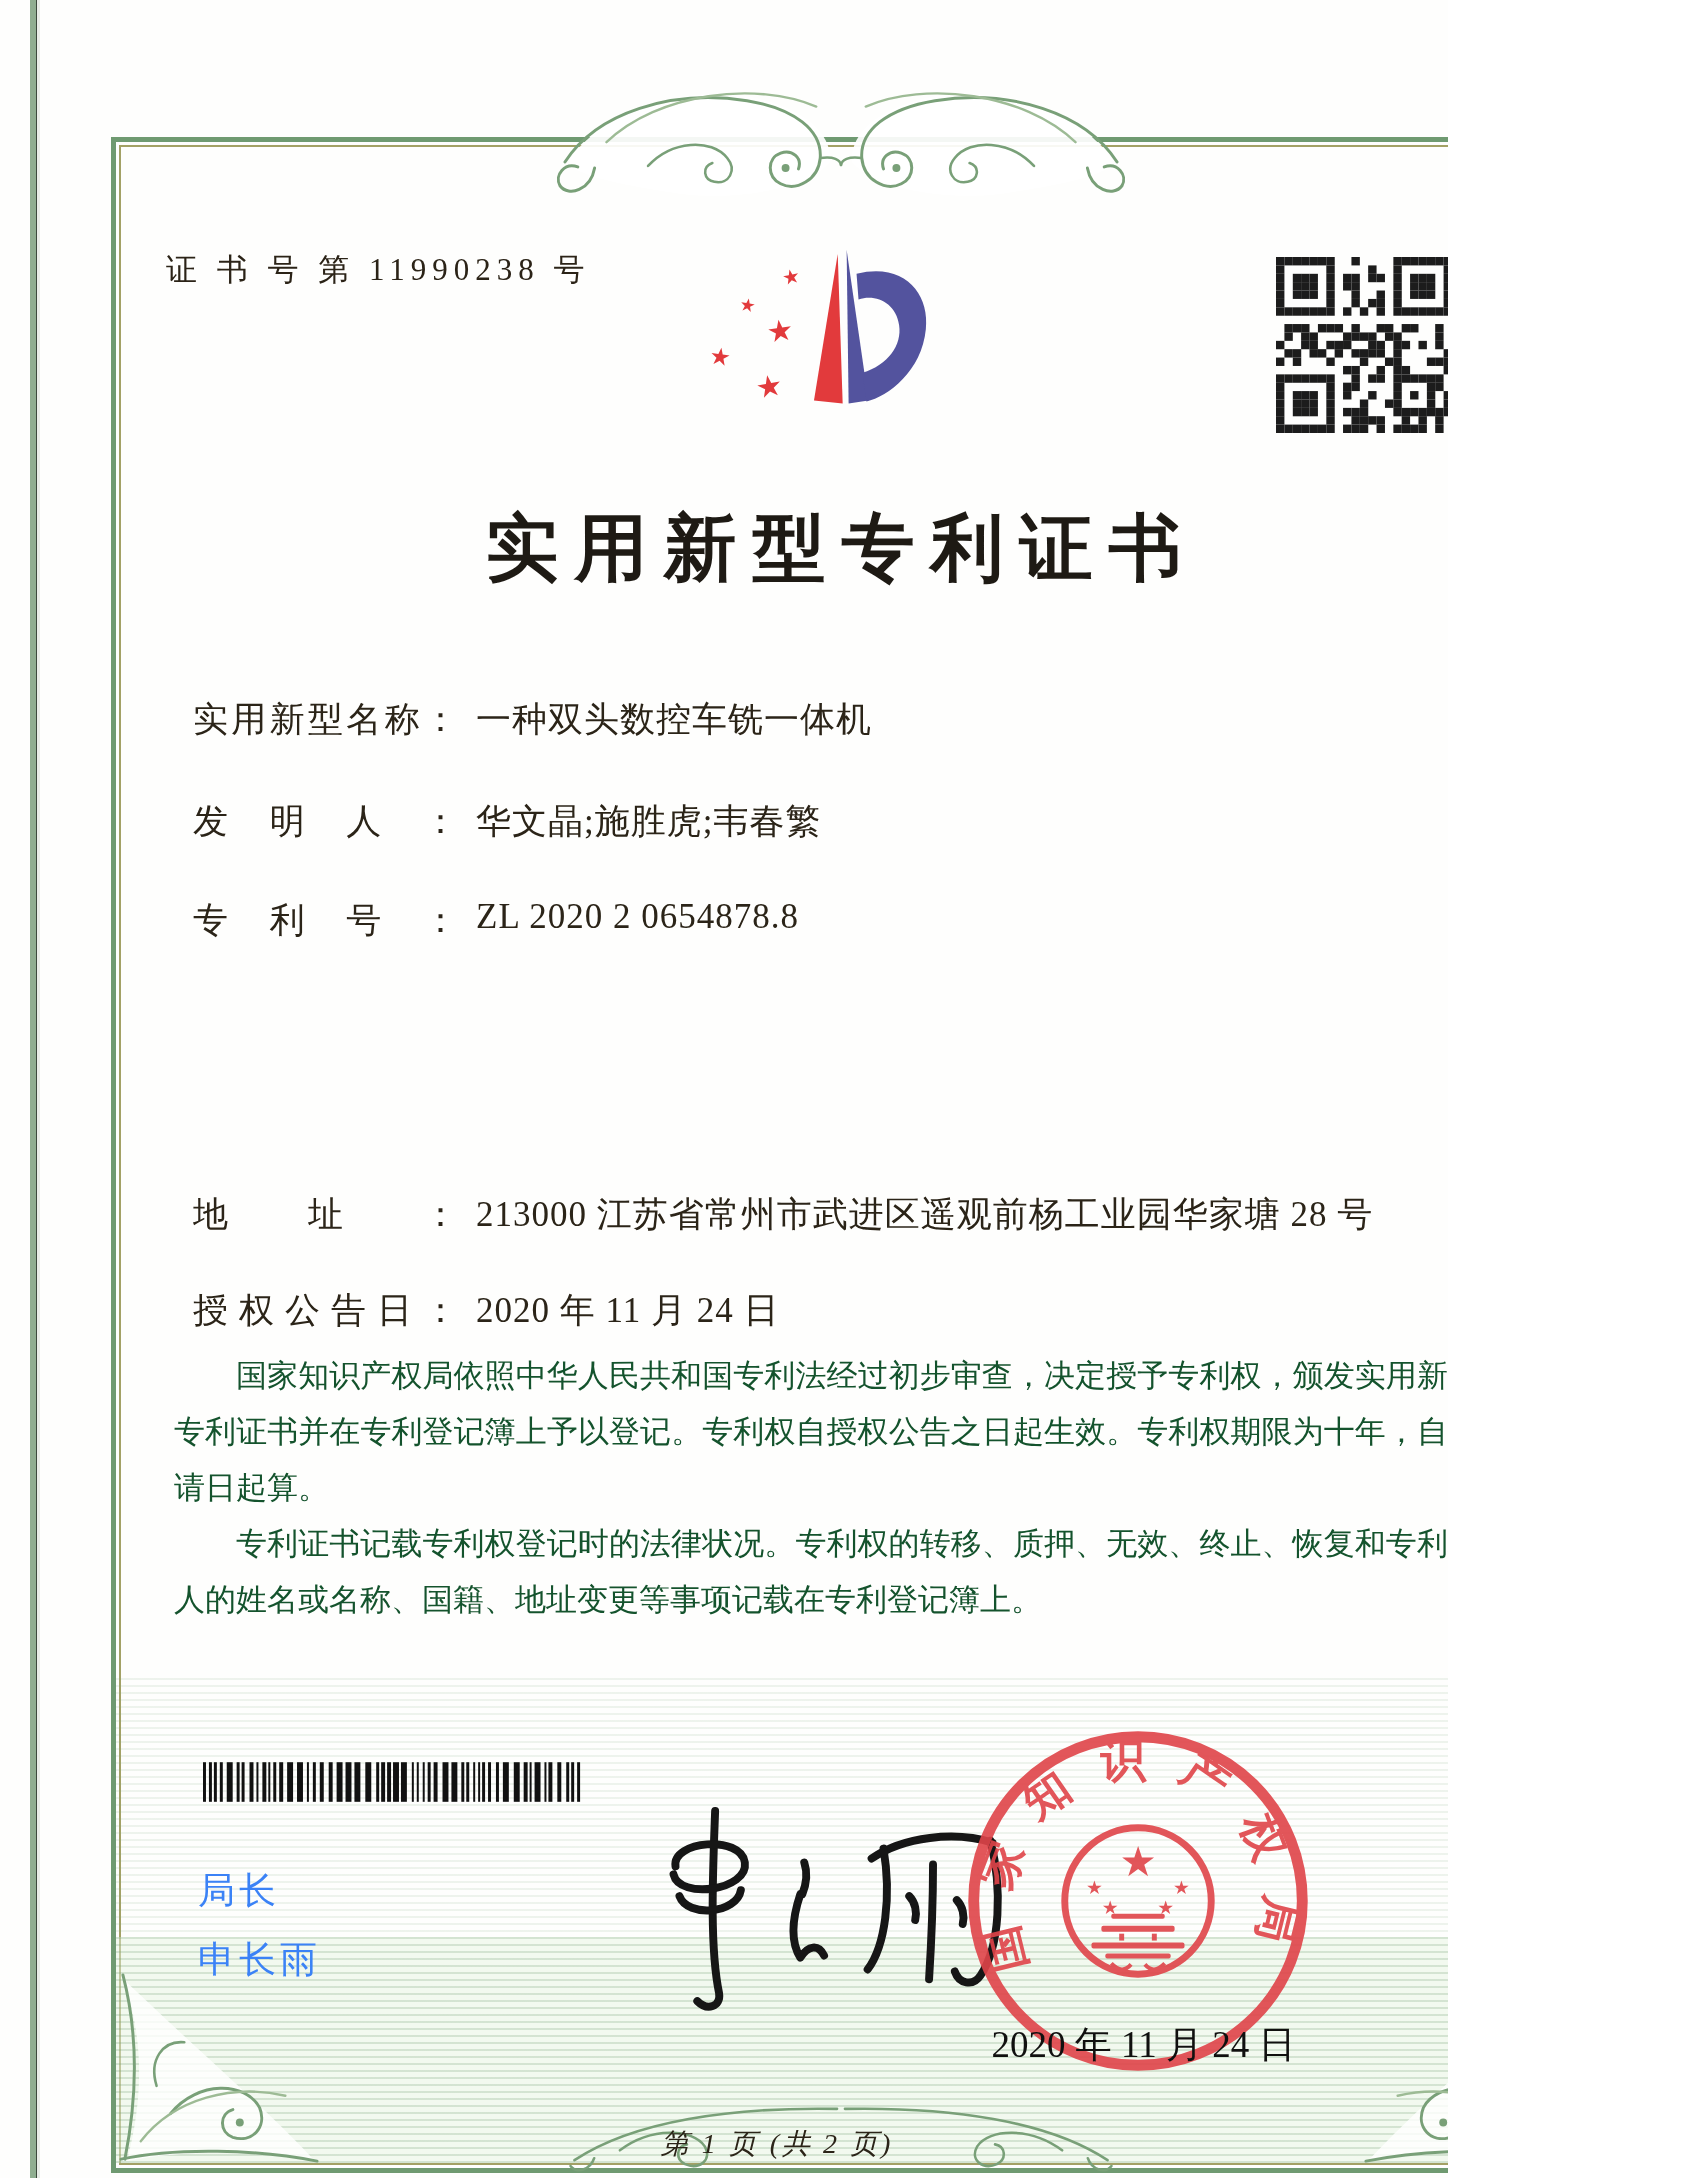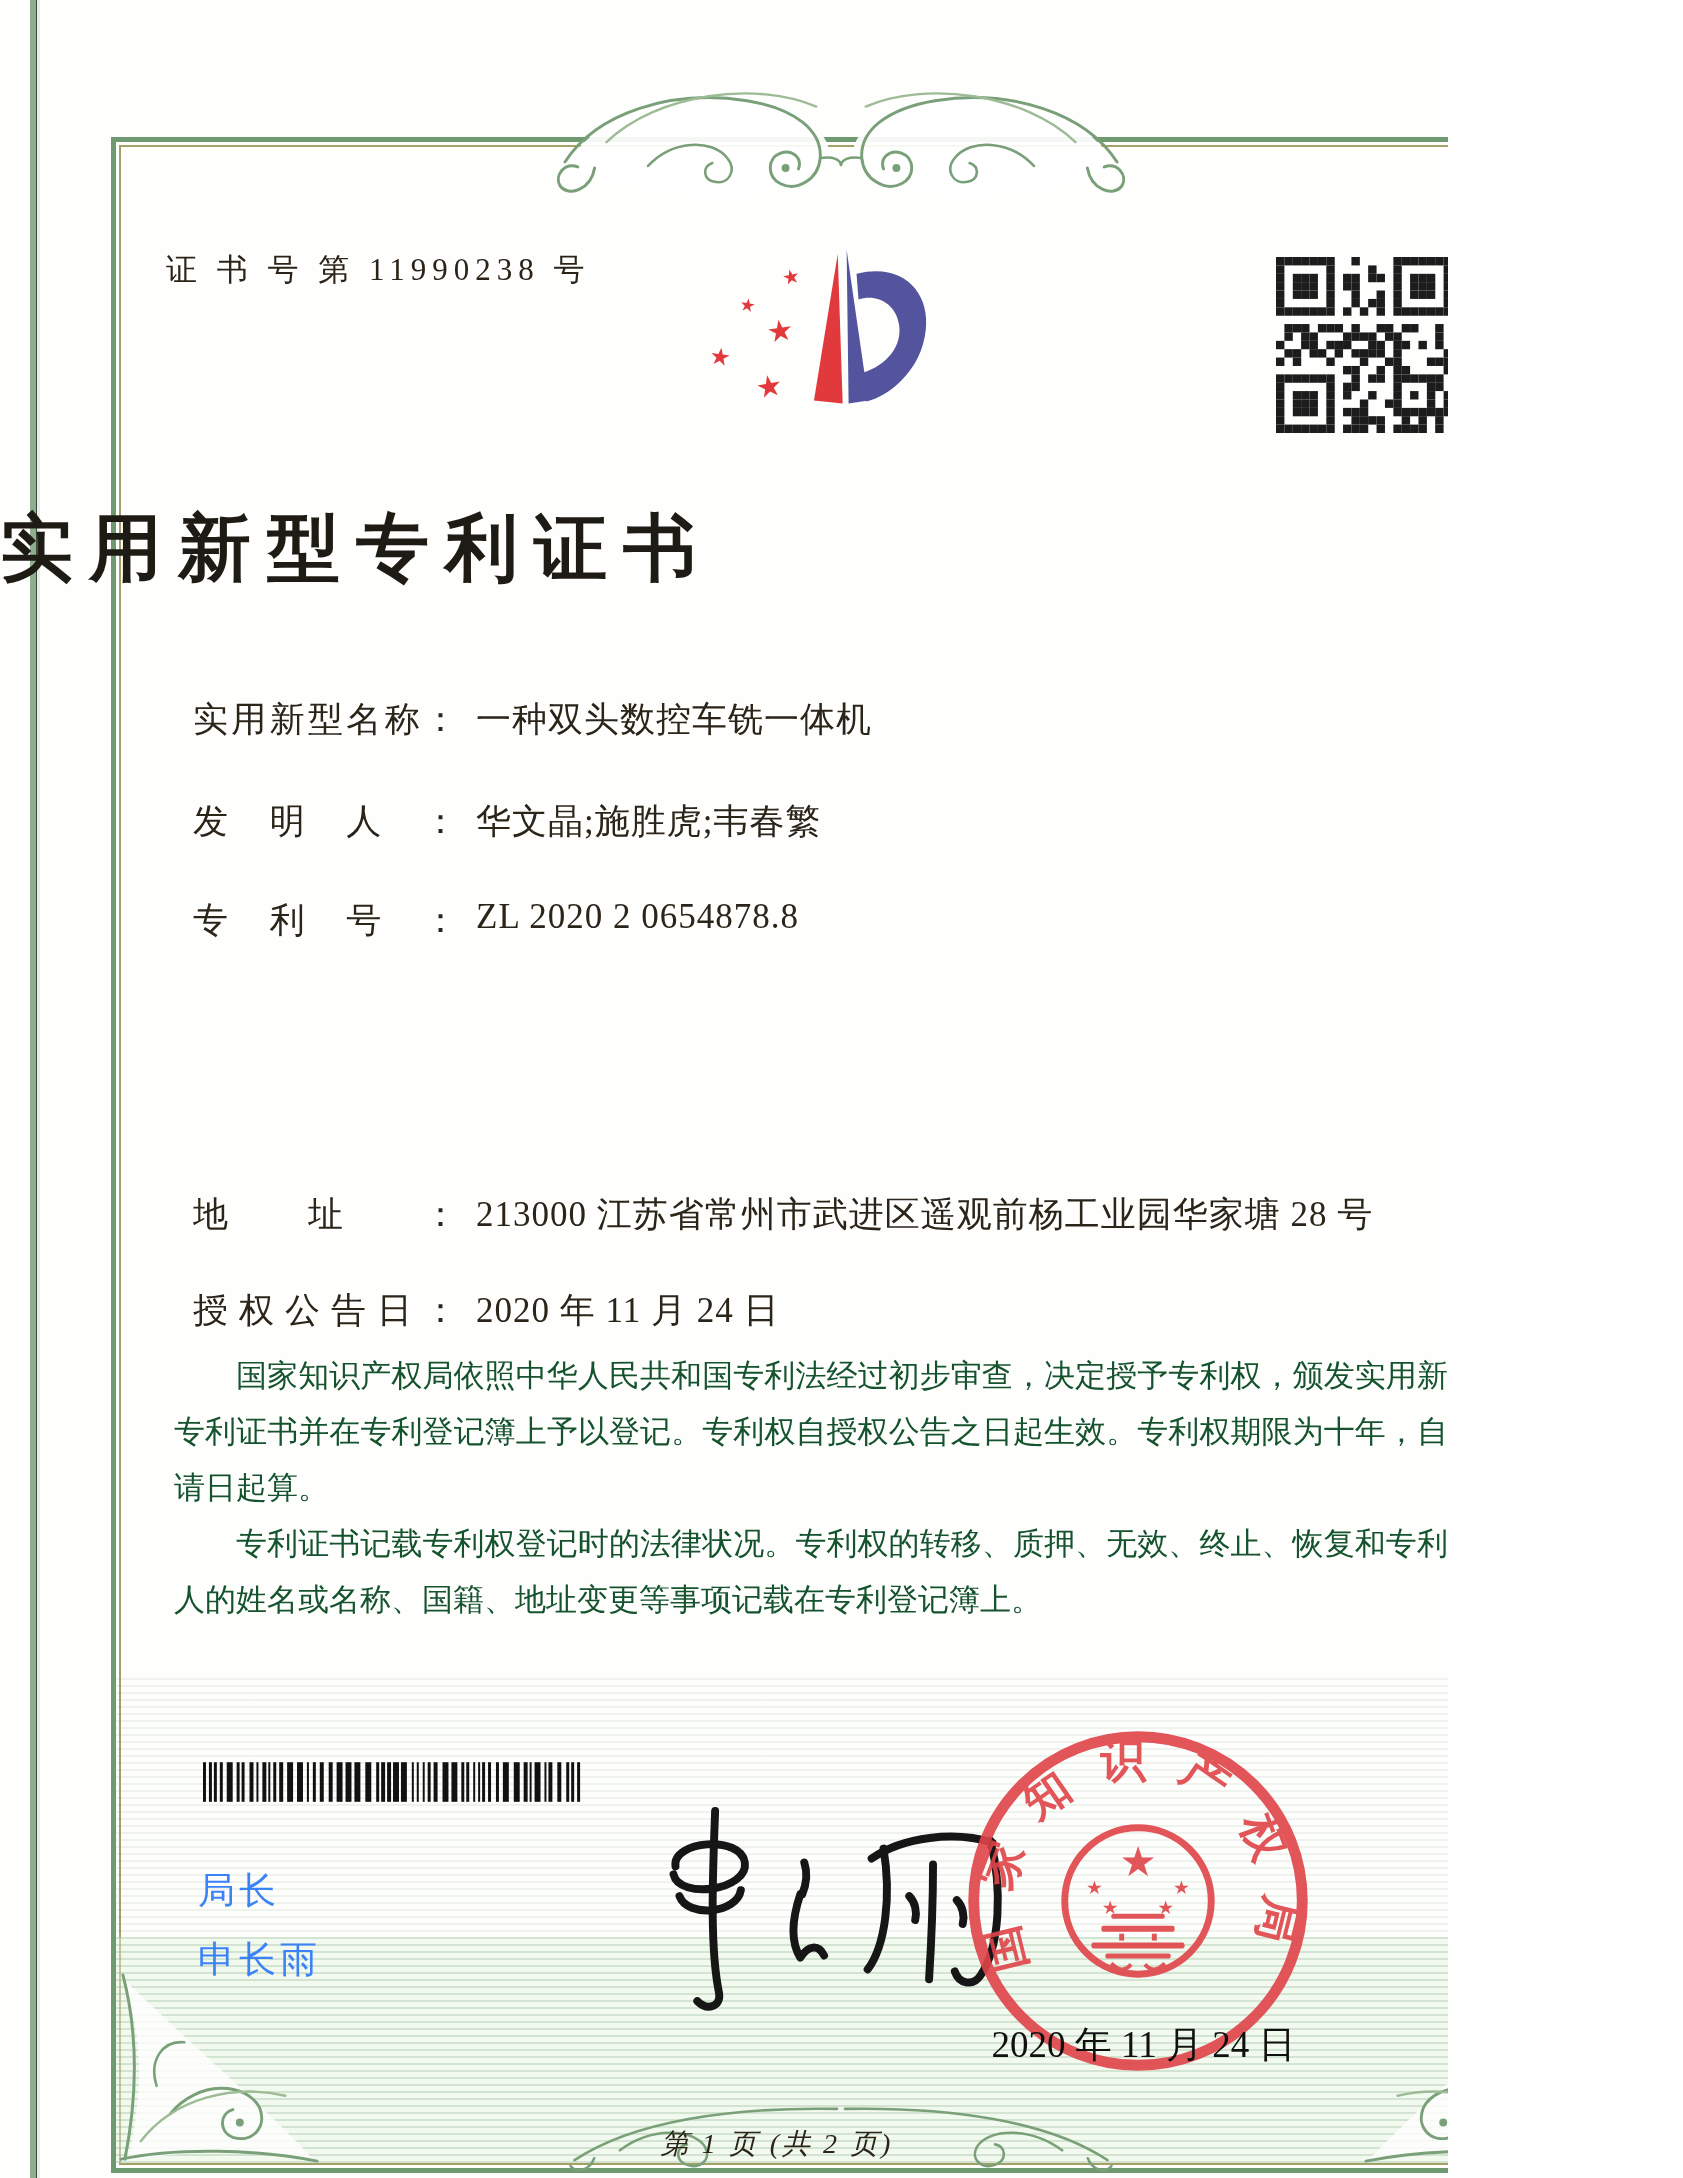--- a/index.html
+++ b/index.html
@@ -8,21 +8,21 @@
   .abs{position:absolute;}
   
   #edge-artifact{left:30px;top:0;width:10px;height:2178px;
       background:linear-gradient(to right,#8fae90 0 6px,#3c4a3c 6px 7px,#e8ede7 7px 10px);}
   
   #frame{left:111px;top:137px;width:1456px;height:2026px;border:5px solid #6f9a71;}
   #frame .inner{position:absolute;inset:3px;border:2px solid #a3a165;}
   
   #cert-no{left:166px;top:249px;font-size:31px;letter-spacing:6px;color:#2b2317;}
   
-  #title{left:0;top:500px;width:1683px;font-size:73px;font-weight:bold;
+  #title{left:0;top:500px;width:1683px;text-align:center;font-size:73px;font-weight:bold;
          letter-spacing:16px;color:#1e1a14;}
   
   .row{left:193px;width:1317px;font-size:35px;white-space:nowrap;color:#2b2418;}
   .flabel{display:inline-block;width:265px;text-align:justify;text-align-last:justify;vertical-align:top;}
   .fvalue{padding-left:18px;letter-spacing:1px;}
   .pair2{position:absolute;left:599px;top:0;}
   .pair2 .fvalue{padding-left:10px;}
   
   #body-text{left:174px;top:1348px;width:1305px;font-size:31px;line-height:56px;
              text-align:justify;color:#14532d;}

